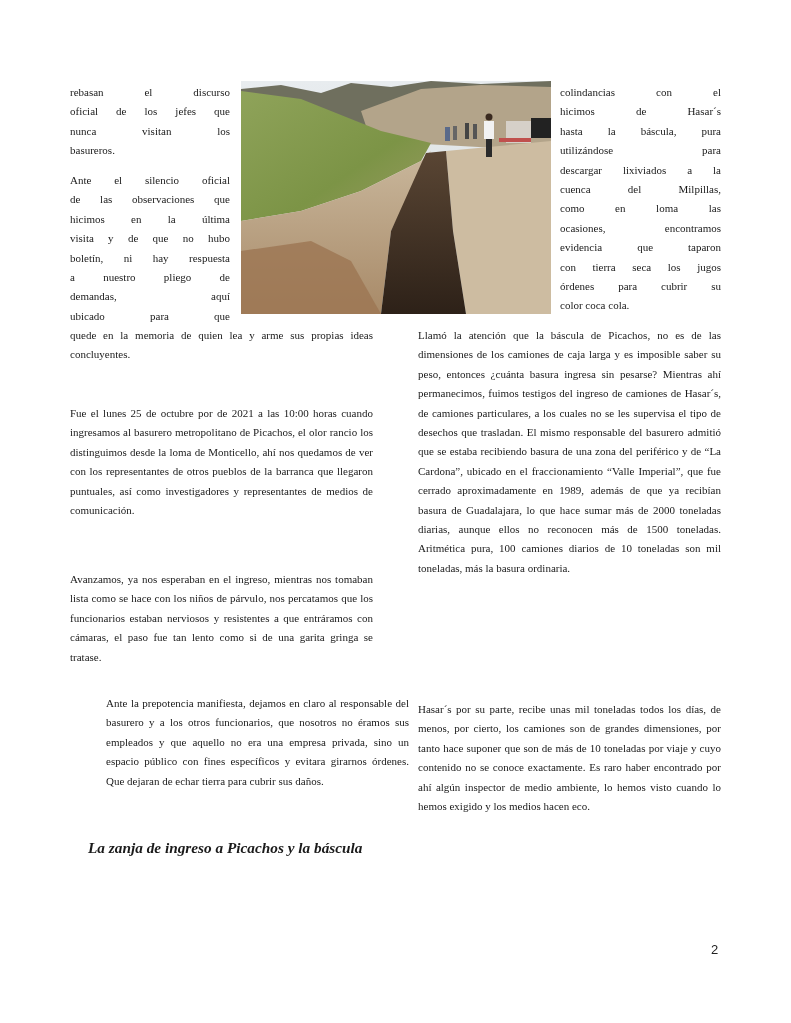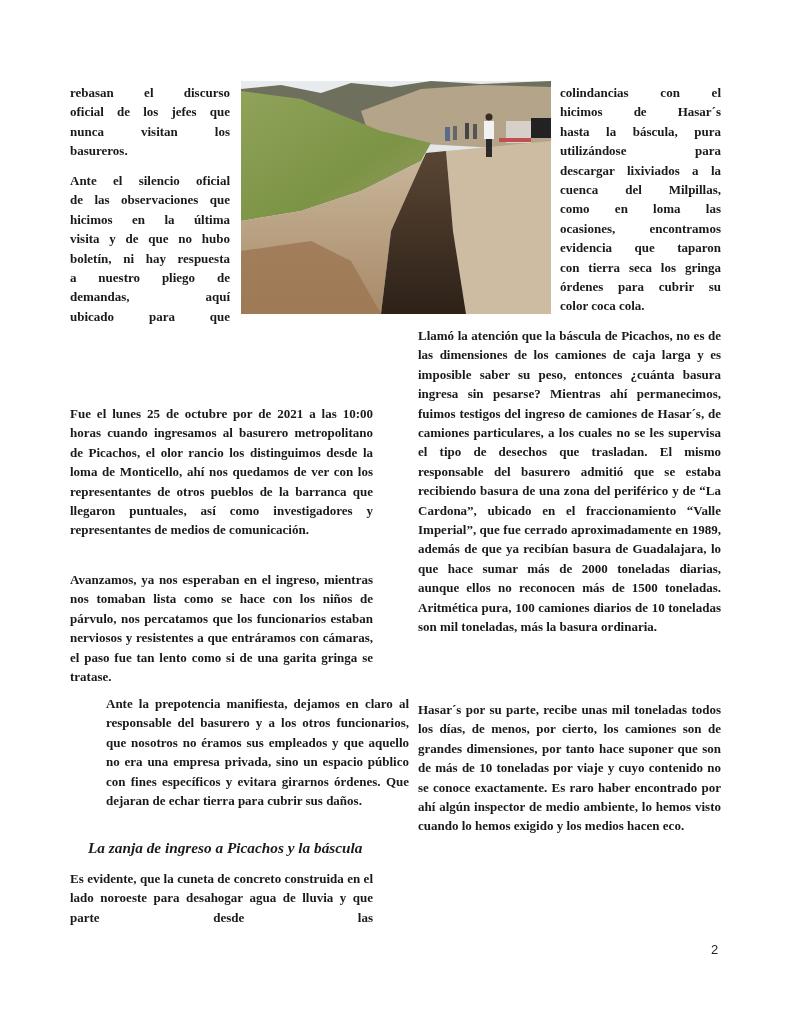--- a/index.html
+++ b/index.html
@@ -1,19 +1,19 @@
 <!DOCTYPE html>
 <html><head>
 <meta charset="utf-8">
 <style>
   html, body { margin: 0; padding: 0; background: #ffffff; }
   body { width: 791px; height: 1023px; position: relative; overflow: hidden;
          font-family: "Liberation Serif", serif; color: #1a1a1a; }
   .page { position: absolute; left: 0; top: 0; width: 791px; height: 1023px; }
-  .txt { position: absolute; font-weight: bold; font-size: 13px; line-height: 19.4px;
+  .txt { position: absolute; font-weight: normal; font-size: 11px; line-height: 19.4px;
          text-align: justify; text-align-last: auto; margin: 0; }
   .txt.last-left { text-align-last: left; }
   .hd { position: absolute; font-style: italic; font-weight: bold; font-size: 15.3px;
         line-height: 19.4px; margin: 0; }
   .line { display: block; text-align: justify; text-align-last: justify; white-space: nowrap; }
   .line.end { text-align-last: left; }
   .photo { position: absolute; left: 241px; top: 81px; width: 310px; height: 233px; overflow: hidden; }
   .photo svg { display: block; }
   .pagenum { position: absolute; left: 711px; top: 942px; font-family: "Liberation Sans", sans-serif;
              font-size: 13px; color: #222; }
@@ -34,31 +34,31 @@
     <span class="line">Ante el silencio oficial</span>
     <span class="line">de las observaciones que</span>
     <span class="line">hicimos en la última</span>
     <span class="line">visita y de que no hubo</span>
     <span class="line">boletín, ni hay respuesta</span>
     <span class="line">a nuestro pliego de</span>
     <span class="line">demandas, aquí</span>
     <span class="line">ubicado para que</span>
   </div>
 
+  <p class="txt last-left" style="left:70px; top:326px; width:303px;">quede en la memoria de quien lea y arme sus propias ideas concluyentes.</p>
 
 
   <p class="txt last-left" style="left:70px; top:404px; width:303px;">Fue el lunes 25 de octubre por de 2021 a las 10:00 horas cuando ingresamos al basurero metropolitano de Picachos, el olor rancio los distinguimos desde la loma de Monticello, ahí nos quedamos de ver con los representantes de otros pueblos de la barranca que llegaron puntuales, así como investigadores y representantes de medios de comunicación.</p>
 
   <p class="txt last-left" style="left:70px; top:570px; width:303px;">Avanzamos, ya nos esperaban en el ingreso, mientras nos tomaban lista como se hace con los niños de párvulo, nos percatamos que los funcionarios estaban nerviosos y resistentes a que entráramos con cámaras, el paso fue tan lento como si de una garita gringa se tratase.</p>
 
   <p class="txt last-left" style="left:70px; top:694px; width:303px;margin-left:36px;">Ante la prepotencia manifiesta, dejamos en claro al responsable del basurero y a los otros funcionarios, que nosotros no éramos sus empleados y que aquello no era una empresa privada, sino un espacio público con fines específicos y evitara girarnos órdenes. Que dejaran de echar tierra para cubrir sus daños.</p>
 
   <p class="hd" style="left:88px; top:838px; width:303px;">La zanja de ingreso a Picachos y la báscula</p>
 
-  <p class="txt" style="left:70px; top:869px; width:303px; text-align-last: justify;">Es evidente, que la cuneta de concreto construida en el lado noroeste para desahogar agua de lluvia  y que parte desde las</p>
 
   <div class="photo">
     <svg width="310" height="233" viewBox="0 0 310 233" xmlns="http://www.w3.org/2000/svg">
       <defs>
         <linearGradient id="sky" x1="0" y1="0" x2="0" y2="1">
           <stop offset="0" stop-color="#e8ecef"></stop>
           <stop offset="1" stop-color="#d6dbd8"></stop>
         </linearGradient>
         <linearGradient id="grass" x1="0" y1="0" x2="1" y2="1">
           <stop offset="0" stop-color="#8fa35a"></stop>
@@ -100,21 +100,21 @@
   <div class="txt" style="left:560px; top:83px; width:161px;">
     <span class="line">colindancias con el</span>
     <span class="line">hicimos de Hasar´s</span>
     <span class="line">hasta la báscula, pura</span>
     <span class="line">utilizándose para</span>
     <span class="line">descargar lixiviados a la</span>
     <span class="line">cuenca del Milpillas,</span>
     <span class="line">como en loma las</span>
     <span class="line">ocasiones, encontramos</span>
     <span class="line">evidencia que taparon</span>
-    <span class="line">con tierra seca los gringa</span>
+    <span class="line">con tierra seca los jugos</span>
     <span class="line">órdenes para cubrir su</span>
     <span class="line end">color coca cola.</span>
   </div>
 
   <p class="txt last-left" style="left:418px; top:326px; width:303px;">Llamó la atención que la báscula de Picachos, no es de las dimensiones de los camiones de caja larga y es imposible saber su peso, entonces ¿cuánta basura ingresa sin pesarse? Mientras ahí permanecimos, fuimos testigos del ingreso de camiones de Hasar´s, de camiones particulares, a los cuales no se les supervisa el tipo de desechos que trasladan. El mismo responsable del basurero admitió que se estaba recibiendo basura de una zona del periférico y de “La Cardona”, ubicado en el fraccionamiento “Valle Imperial”, que fue cerrado aproximadamente en 1989, además de que ya recibían basura de Guadalajara, lo que hace sumar más de 2000 toneladas diarias, aunque ellos no reconocen más de 1500 toneladas. Aritmética pura, 100 camiones diarios de 10 toneladas son mil toneladas, más la basura ordinaria.</p>
 
   <p class="txt last-left" style="left:418px; top:700px; width:303px;">Hasar´s por su parte, recibe unas mil toneladas todos los días, de menos, por cierto, los camiones son de grandes dimensiones, por tanto hace suponer que son de más de 10 toneladas por viaje y cuyo contenido no se conoce exactamente. Es raro haber encontrado por ahí algún inspector de medio ambiente, lo hemos visto cuando lo hemos exigido y los medios hacen eco.</p>
 
   <div class="pagenum">2</div>
 </div>

